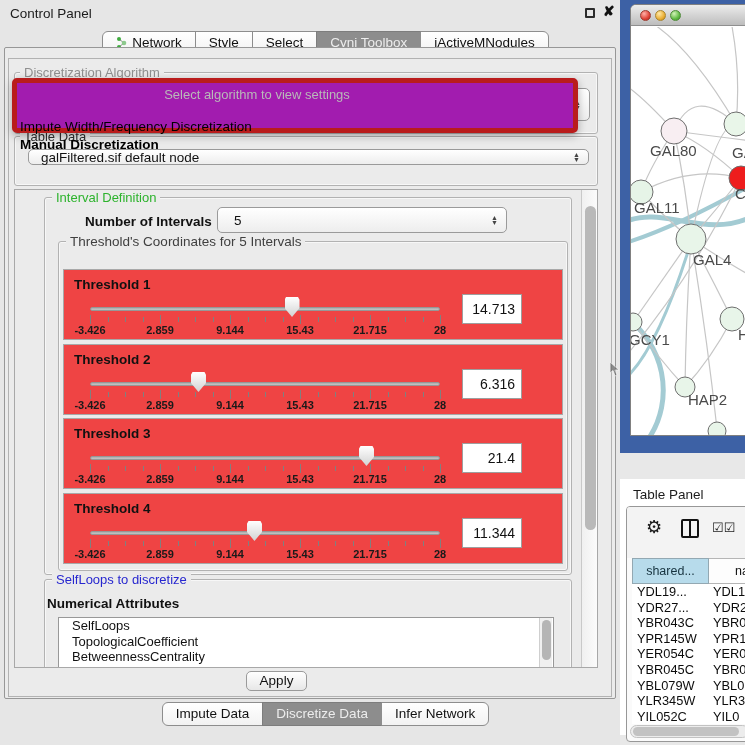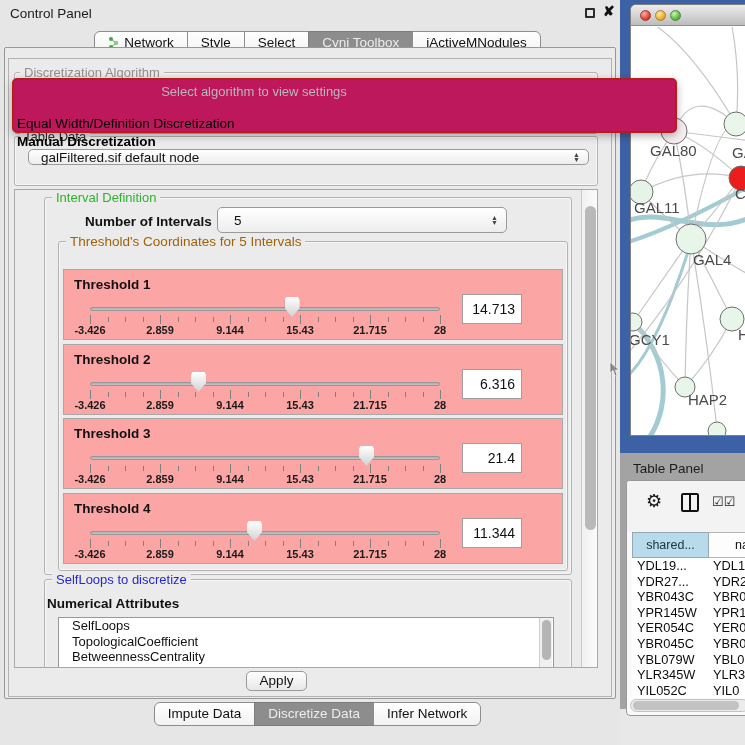--- a/index.html
+++ b/index.html
@@ -6,21 +6,21 @@
   html,body { width:745px; height:745px; overflow:hidden; }
   body { font-family:"Liberation Sans", sans-serif; }
   #root { position:relative; width:745px; height:745px; background:#e8e8e8; overflow:hidden; }
 
   
   .cp { position:absolute; left:0; top:0; width:620px; height:745px; background:#e6e6e6; }
   .cp-title { position:absolute; left:10px; top:6px; font-size:13.5px; color:#1c1c1c; }
   .float-ic { position:absolute; left:585px; top:8px; width:10px; height:10px; border:2px solid #2b2b2b; border-radius:1px; cursor:pointer; }
   .close-ic { position:absolute; left:603px; top:3px; font-size:14px; font-weight:bold; color:#111; cursor:pointer; }
 
-  .tabstrip { position:absolute; left:8px; width:620px; display:flex; justify-content:center; }
+  .tabstrip { position:absolute; left:16px; width:620px; display:flex; justify-content:center; }
   .top-tabs { top:31px; }
   .bottom-tabs { top:702px; }
   .tab { display:flex; align-items:center; gap:5px; border:1px solid #8d8d8d; margin-left:-1px;
          background:linear-gradient(#ffffff,#f2f2f2); padding:3px 13px 4px; font-size:13.5px; color:#111;
          cursor:pointer; white-space:nowrap; }
   .tab:first-child { border-radius:6px 0 0 6px; }
   .tab:last-child { border-radius:0 6px 6px 0; }
   .tab.sel { background:#8d8d8d; color:#ededed; border-color:#7d7d7d; }
 
   .content-panel { position:absolute; left:4px; top:47px; width:612px; height:652px;
@@ -31,22 +31,22 @@
   .group { position:absolute; border:1px solid #b2b2b2; border-radius:3px; box-shadow:inset 0 0 0 1px #f7f7f7; }
   .gtitle { position:absolute; font-size:13px; background:#ebebeb; padding:0 4px; white-space:nowrap; z-index:2; }
 
   
   .alg-group { left:14px; top:72px; width:584px; height:62px; }
   .alg-title { left:20px; top:65px; color:#8f8f8f; }
   .alg-combo { position:absolute; left:24px; top:88px; width:566px; height:33px; background:#fff;
                border:3px solid #5b9be0; border-radius:7px; }
 
   
-  .popup { position:absolute; left:12px; top:78px; width:665px; height:55px; background:#be185d;
-           border:2px solid #b91c1c; border-radius:5px; box-shadow:0 3px 9px rgba(0,0,0,0.3); z-index:10; }
+  .popup { position:absolute; left:12px; top:78px; width:566px; height:55px; background:#a21caf;
+           border:5px solid #b91c1c; border-radius:5px; box-shadow:0 3px 9px rgba(0,0,0,0.3); z-index:10; }
   .popup .ph { position:absolute; left:0; top:4px; width:480px; text-align:center; font-size:13px; color:#b9b9b9; }
   .popup .item { position:absolute; left:3px; font-size:13.5px; color:#000; cursor:pointer; }
   .popup .item.b { top:19px; font-weight:bold;margin-top:35px; }
   .popup .item.r { top:36px; }
 
   
   .td-group { left:14px; top:136px; width:584px; height:50px; }
   .td-title { left:20px; top:129px; color:#303030; }
 
   .combo { position:absolute; background:linear-gradient(#ffffff,#ededed); border:1px solid #9a9a9a;
@@ -62,23 +62,23 @@
   .vscroll { position:absolute; left:566px; top:0; width:17px; height:477px;
              background:linear-gradient(to right,#f0f0f0,#fcfcfc); border-left:1px solid #c9c9c9; }
   .vscroll .vthumb { position:absolute; left:3px; top:16px; width:11px; height:324px; background:#b9b9b9; border-radius:6px; }
 
   .int-group { left:29px; top:7px; width:528px; height:378px; }   
   .int-title { left:37px; top:0px; color:#2db32d; }
   .noi-label { position:absolute; left:70px; top:24px; font-size:13.5px; font-weight:bold; color:#111; }
   .noi-combo { left:202px; top:17px; width:290px; height:26px; }
 
   .thr-group { left:43px; top:51px; width:510px; height:330px; }
-  .thr-title { left:51px; top:44px; color:#a16207; font-size:13.5px; }
-
-  .th-panel { position:absolute; left:48px; width:500px; height:71px; border:1px solid #a8a8a8; background:#fca5a5; }
+  .thr-title { left:51px; top:44px; color:#404040; font-size:13.5px; }
+
+  .th-panel { position:absolute; left:48px; width:500px; height:71px; border:1px solid #a8a8a8; background:#ef4444; }
   .th-label { position:absolute; left:10px; top:7px; font-size:13.5px; font-weight:bold; color:#111; }
   .th-slider { position:absolute; left:0; top:0; width:440px; height:71px; }
   .track { position:absolute; left:26px; top:37px; width:350px; height:4px;
            background:linear-gradient(#adadad,#c4c4c4); border:1px solid #979797; border-radius:3px; }
   .thumb { position:absolute; top:27px; width:15px; height:20px;
            background:linear-gradient(#ffffff,#d2d2d2);
            clip-path:polygon(10% 0,90% 0,100% 14%,100% 55%,50% 100%,0 55%,0 14%);
            filter:drop-shadow(0 0 1px #777); cursor:pointer; }
   .ticks { position:absolute; left:26px; top:45px; width:350px; height:10px; }
   .tick { position:absolute; width:1px; height:5px; top:2px; background:#808080; }
@@ -107,21 +107,21 @@
              border-radius:6px 6px 0 0; overflow:hidden; background:#fff; }
   .mac-titlebar { position:relative; height:21px; background:linear-gradient(#ececec,#bdbdbd); border-bottom:1px solid #8f8f8f; }
   .tl { position:absolute; top:4.5px; width:11px; height:11px; border-radius:50%; cursor:pointer; }
   .tl.red    { left:9px;  background:radial-gradient(circle at 35% 30%, #ffb0a8, #e04438 60%, #a52418); border:0.5px solid #9c3b30;}
   .tl.yellow { left:24px; background:radial-gradient(circle at 35% 30%, #ffe9a8, #eaaf37 60%, #b97f12); border:0.5px solid #a88430;}
   .tl.green  { left:39px; background:radial-gradient(circle at 35% 30%, #d2f2b8, #62bb46 60%, #3a8a22); border:0.5px solid #4f8a3a;}
   .net-canvas { position:absolute; left:0; top:22px; width:114px; height:410px; background:#fff; }
   .nlab { font-family:"Liberation Sans",sans-serif; font-size:15px; fill:#4a4a4a; }
 
   
-  .tp-area { position:absolute; left:620px; top:453px; width:125px; height:256px; background:#a3a3a3; }
+  .tp-area { position:absolute; left:620px; top:479px; width:125px; height:256px; background:#ffffff; }
   .tp-title { position:absolute; left:13px; top:8px; font-size:13.5px; color:#1c1c1c; }
   .tp-box { position:absolute; left:6px; top:27px; width:125px; height:236px; background:#fafafa;
             border:1px solid #979797; border-radius:4px; overflow:hidden; }
   .tp-toolbar { position:absolute; left:0; top:0; width:125px; height:51px; background:#f3f3f3; }
   .gear-ic { position:absolute; left:19px; top:9px; font-size:18px; color:#1a1a1a; cursor:pointer; }
   .cols-ic { position:absolute; left:54px; top:12px; width:18px; height:19px; border:2px solid #111; border-radius:2px; cursor:pointer; }
   .cols-ic:before { content:""; position:absolute; left:6px; top:0; width:2px; height:15px; background:#111; }
   .checks-ic { position:absolute; left:85px; top:13px; font-size:13px; color:#1a1a1a; letter-spacing:0px; cursor:pointer; }
   .tp-header { position:absolute; left:5px; top:51px; width:120px; height:26px; display:flex; }
   .tp-h1 { width:77px; background:#b7dbeb; border:1px solid #93a8b2; font-size:12.5px; color:#16323e;
@@ -177,21 +177,21 @@
 
     <div class="group alg-group"></div>
     <span class="gtitle alg-title">Discretization Algorithm</span>
     <div class="combo alg-combo">
       <span class="stepper">▲<br>▼</span>
     </div>
 
     <div class="popup">
       <div class="ph">Select algorithm to view settings</div>
       <div class="item b">Manual Discretization</div>
-      <div class="item r">Equal Width/Definition Discretization</div>
+      <div class="item r">Impute Width/Frequency Discretization</div>
     </div>
 
     <div class="group td-group"></div>
     <span class="gtitle td-title">Table Data</span>
     <div class="combo td-combo">
       <span class="ctext">galFiltered.sif default node</span>
       <span class="stepper">▲<br>▼</span>
     </div>
 
     <div class="scrollpane">

